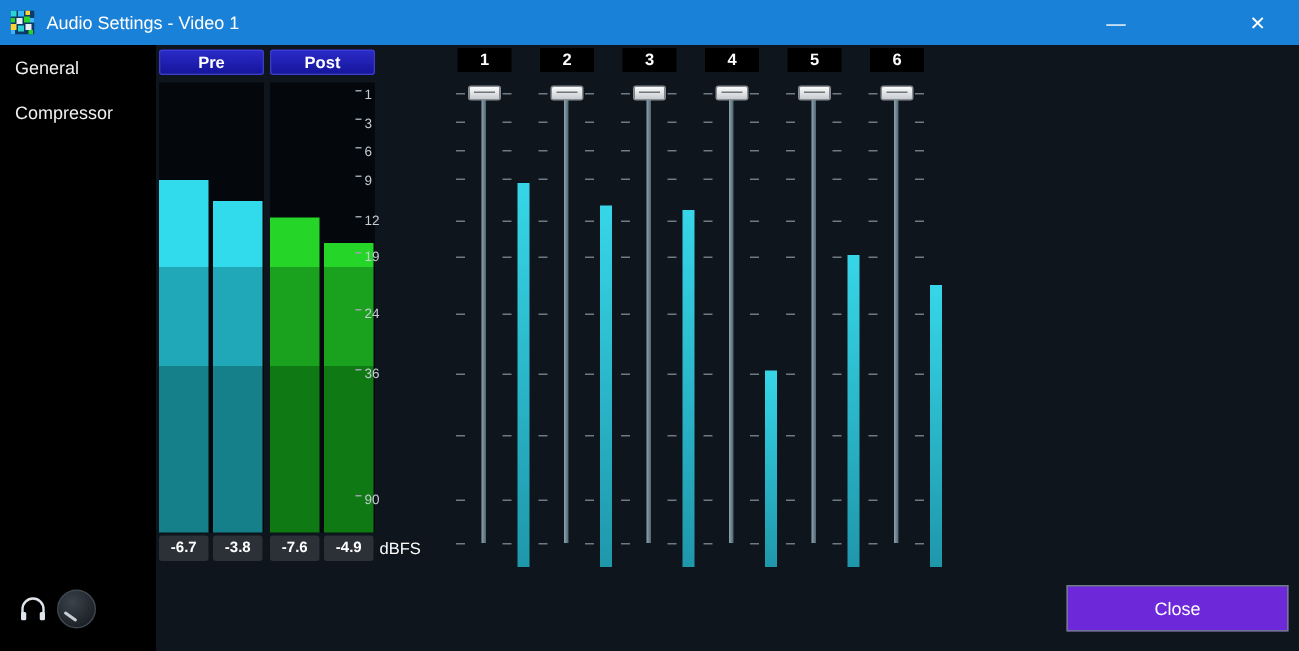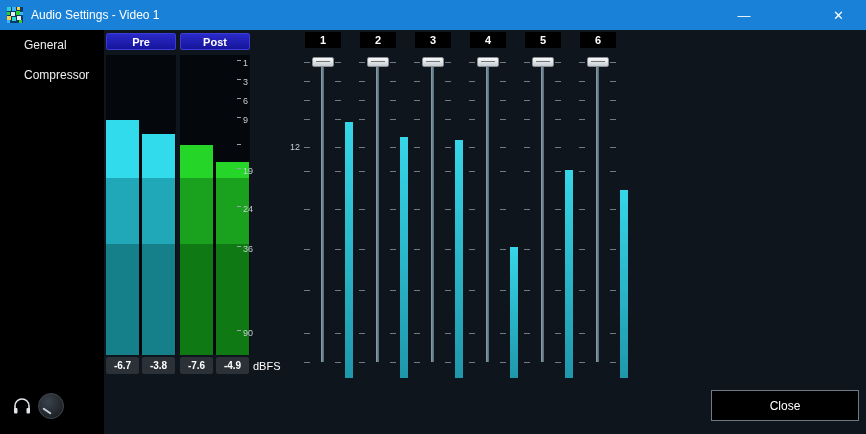--- a/index.html
+++ b/index.html
@@ -12,21 +12,21 @@
               background:#1981d7; display:flex; align-items:center; }
   .app-icon { margin-left:7px; width:16px; height:16px; flex:0 0 16px; }
   .title { margin-left:8px; color:#fff; font-size:12px; }
   .win-btn { position:absolute; top:0; height:30px; display:flex; align-items:center;
              justify-content:center; color:#fff; font-size:13px; cursor:default; }
   .win-btn.min { left:721px; width:46px; }
   .win-btn.close { left:811px; width:55px; }
 
   
   .sidebar { position:absolute; left:0; top:30px; width:104px; height:404px; background:#000; }
-  .side-item { height:30px; display:flex; align-items:center; padding-left:24px;
+  .side-item { height:30px; display:flex; align-items:center; padding-left:10px;
                color:#f0f0f0; font-size:12px; }
   .side-item.selected { background:linear-gradient(180deg,#129511,#0a5b0a); }
 
   
   .hdr-btn { position:absolute; top:33px; width:70px; height:17px; display:flex;
              align-items:center; justify-content:center; color:#fff; font-size:11px;
              font-weight:bold; background:linear-gradient(180deg,#2a2ac8,#15159c);
              border:1px solid #3b3bd6; border-radius:2px; }
   #pre-hdr { left:106px; } #post-hdr { left:180px; }
 
@@ -59,21 +59,21 @@
   .ch-tick { position:absolute; width:6px; height:1px; background:#6f7a84; }
   .ch-handle { position:absolute; left:19px; width:22px; height:10px;
                background:linear-gradient(180deg,#fbfbfb,#c7ccd1);
                border:1px solid #878d93; border-radius:2px; }
   .ch-handle::after { content:""; position:absolute; left:3px; right:3px; top:3px;
                       height:1px; background:#70757a; }
   .ch-meter { position:absolute; left:52px; width:8px; }
 
   
   .close-btn { position:absolute; left:711px; top:390px; width:148px; height:31px;
-               background:#000000; border:1px solid #6e7a86; color:#fff; font-size:12px;
+               background:#6d28d9; border:1px solid #6e7a86; color:#fff; font-size:12px;
                display:flex; align-items:center; justify-content:center; cursor:default; }
   .hp-icon { position:absolute; left:12px; top:397px; width:20px; height:18px; }
   .knob { position:absolute; left:38px; top:393px; width:26px; height:26px; border-radius:50%;
           background:radial-gradient(circle at 38% 32%, #3a424b, #13161b);
           border:1px solid #3f4750; }
   .knob .needle { position:absolute; left:3px; top:16px; width:10px; height:2px;
                   background:#c8ced5; border-radius:1px; transform:rotate(35deg); }
 </style>
 </head>
 <body>
@@ -137,21 +137,21 @@
         <span>3</span>
       </div>
       <div class="scale-tick" style="top: 15.3%;">
         <span class="dash"></span>
         <span>6</span>
       </div>
       <div class="scale-tick" style="top: 21.7%;">
         <span class="dash"></span>
         <span>9</span>
       </div>
-      <div class="scale-tick" style="top: 30.7%; gap: 47px;">
+      <div class="scale-tick" style="top: 30.7%;">
         <span class="dash"></span>
         <span>12</span>
       </div>
       <div class="scale-tick" style="top: 38.7%;">
         <span class="dash"></span>
         <span>19</span>
       </div>
       <div class="scale-tick" style="top: 51.3%;">
         <span class="dash"></span>
         <span>24</span>

